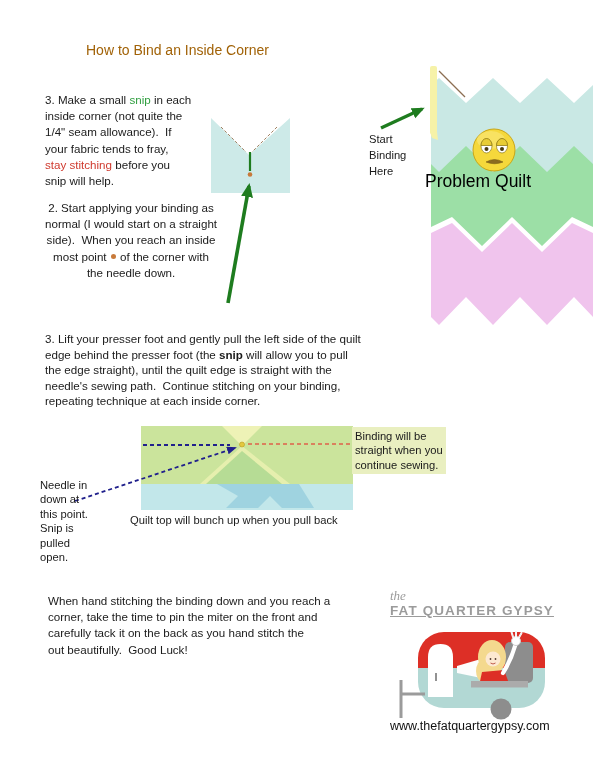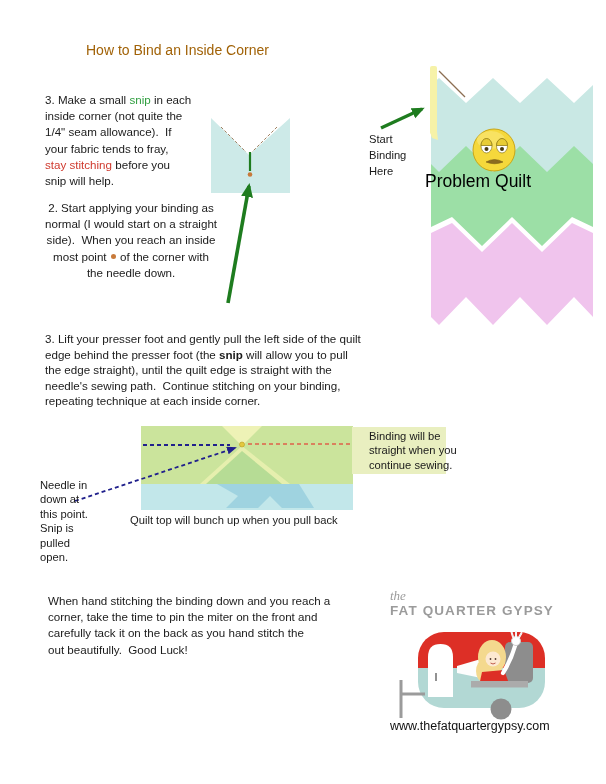--- a/index.html
+++ b/index.html
@@ -21,25 +21,25 @@
   .f-dcyan2{fill:var(--diagram_cyan2);} .f-wedge{fill:var(--wedge_yellow);}
   .f-wedge2{fill:var(--wedge_yellow2);} .f-bunchg{fill:var(--bunch_green);}
   .f-bunchb{fill:var(--bunch_blue);}
   .s-green{stroke:var(--arrow_green);}  .fm-green{fill:var(--arrow_green);}
   .s-blue{stroke:var(--needle_blue);}   .fm-blue{fill:var(--needle_blue);}
   .s-red{stroke:var(--binding_red_dash);}
   .f-qcyan{fill:var(--quilt_cyan);} .f-qgreen{fill:var(--quilt_green);}
   .f-qpink{fill:var(--quilt_pink);} .f-byellow{fill:var(--binding_yellow);}
   .f-emoji{fill:var(--emoji_yellow);}
   .f-cred{fill:var(--camper_red);} .f-cteal{fill:var(--camper_teal);}
-  .notebox{background:var(--note_bg);padding:2px 17px;box-sizing:border-box;}
+  .notebox{background:var(--note_bg);padding:2px 3px;box-sizing:border-box;}
   .logo-the{font-family:"Liberation Serif",serif;font-style:italic;font-size:13px;
             color:var(--logo_gray);line-height:13px;}
   .logo-name{font-size:13.5px;font-weight:bold;letter-spacing:1.1px;
-             color:var(--logo_gray);line-height:16px;}
+             color:var(--logo_gray);line-height:16px;text-decoration:underline;}
   .url{font-size:12.5px;color:#111;}
   .pq{font-size:17.5px;color:#000;}
 </style>
 </head>
 <body>
 
 <div class="page">
 
   <div class="abs title" style="left:86px;top:42px;">How to Bind an Inside Corner</div>
 

